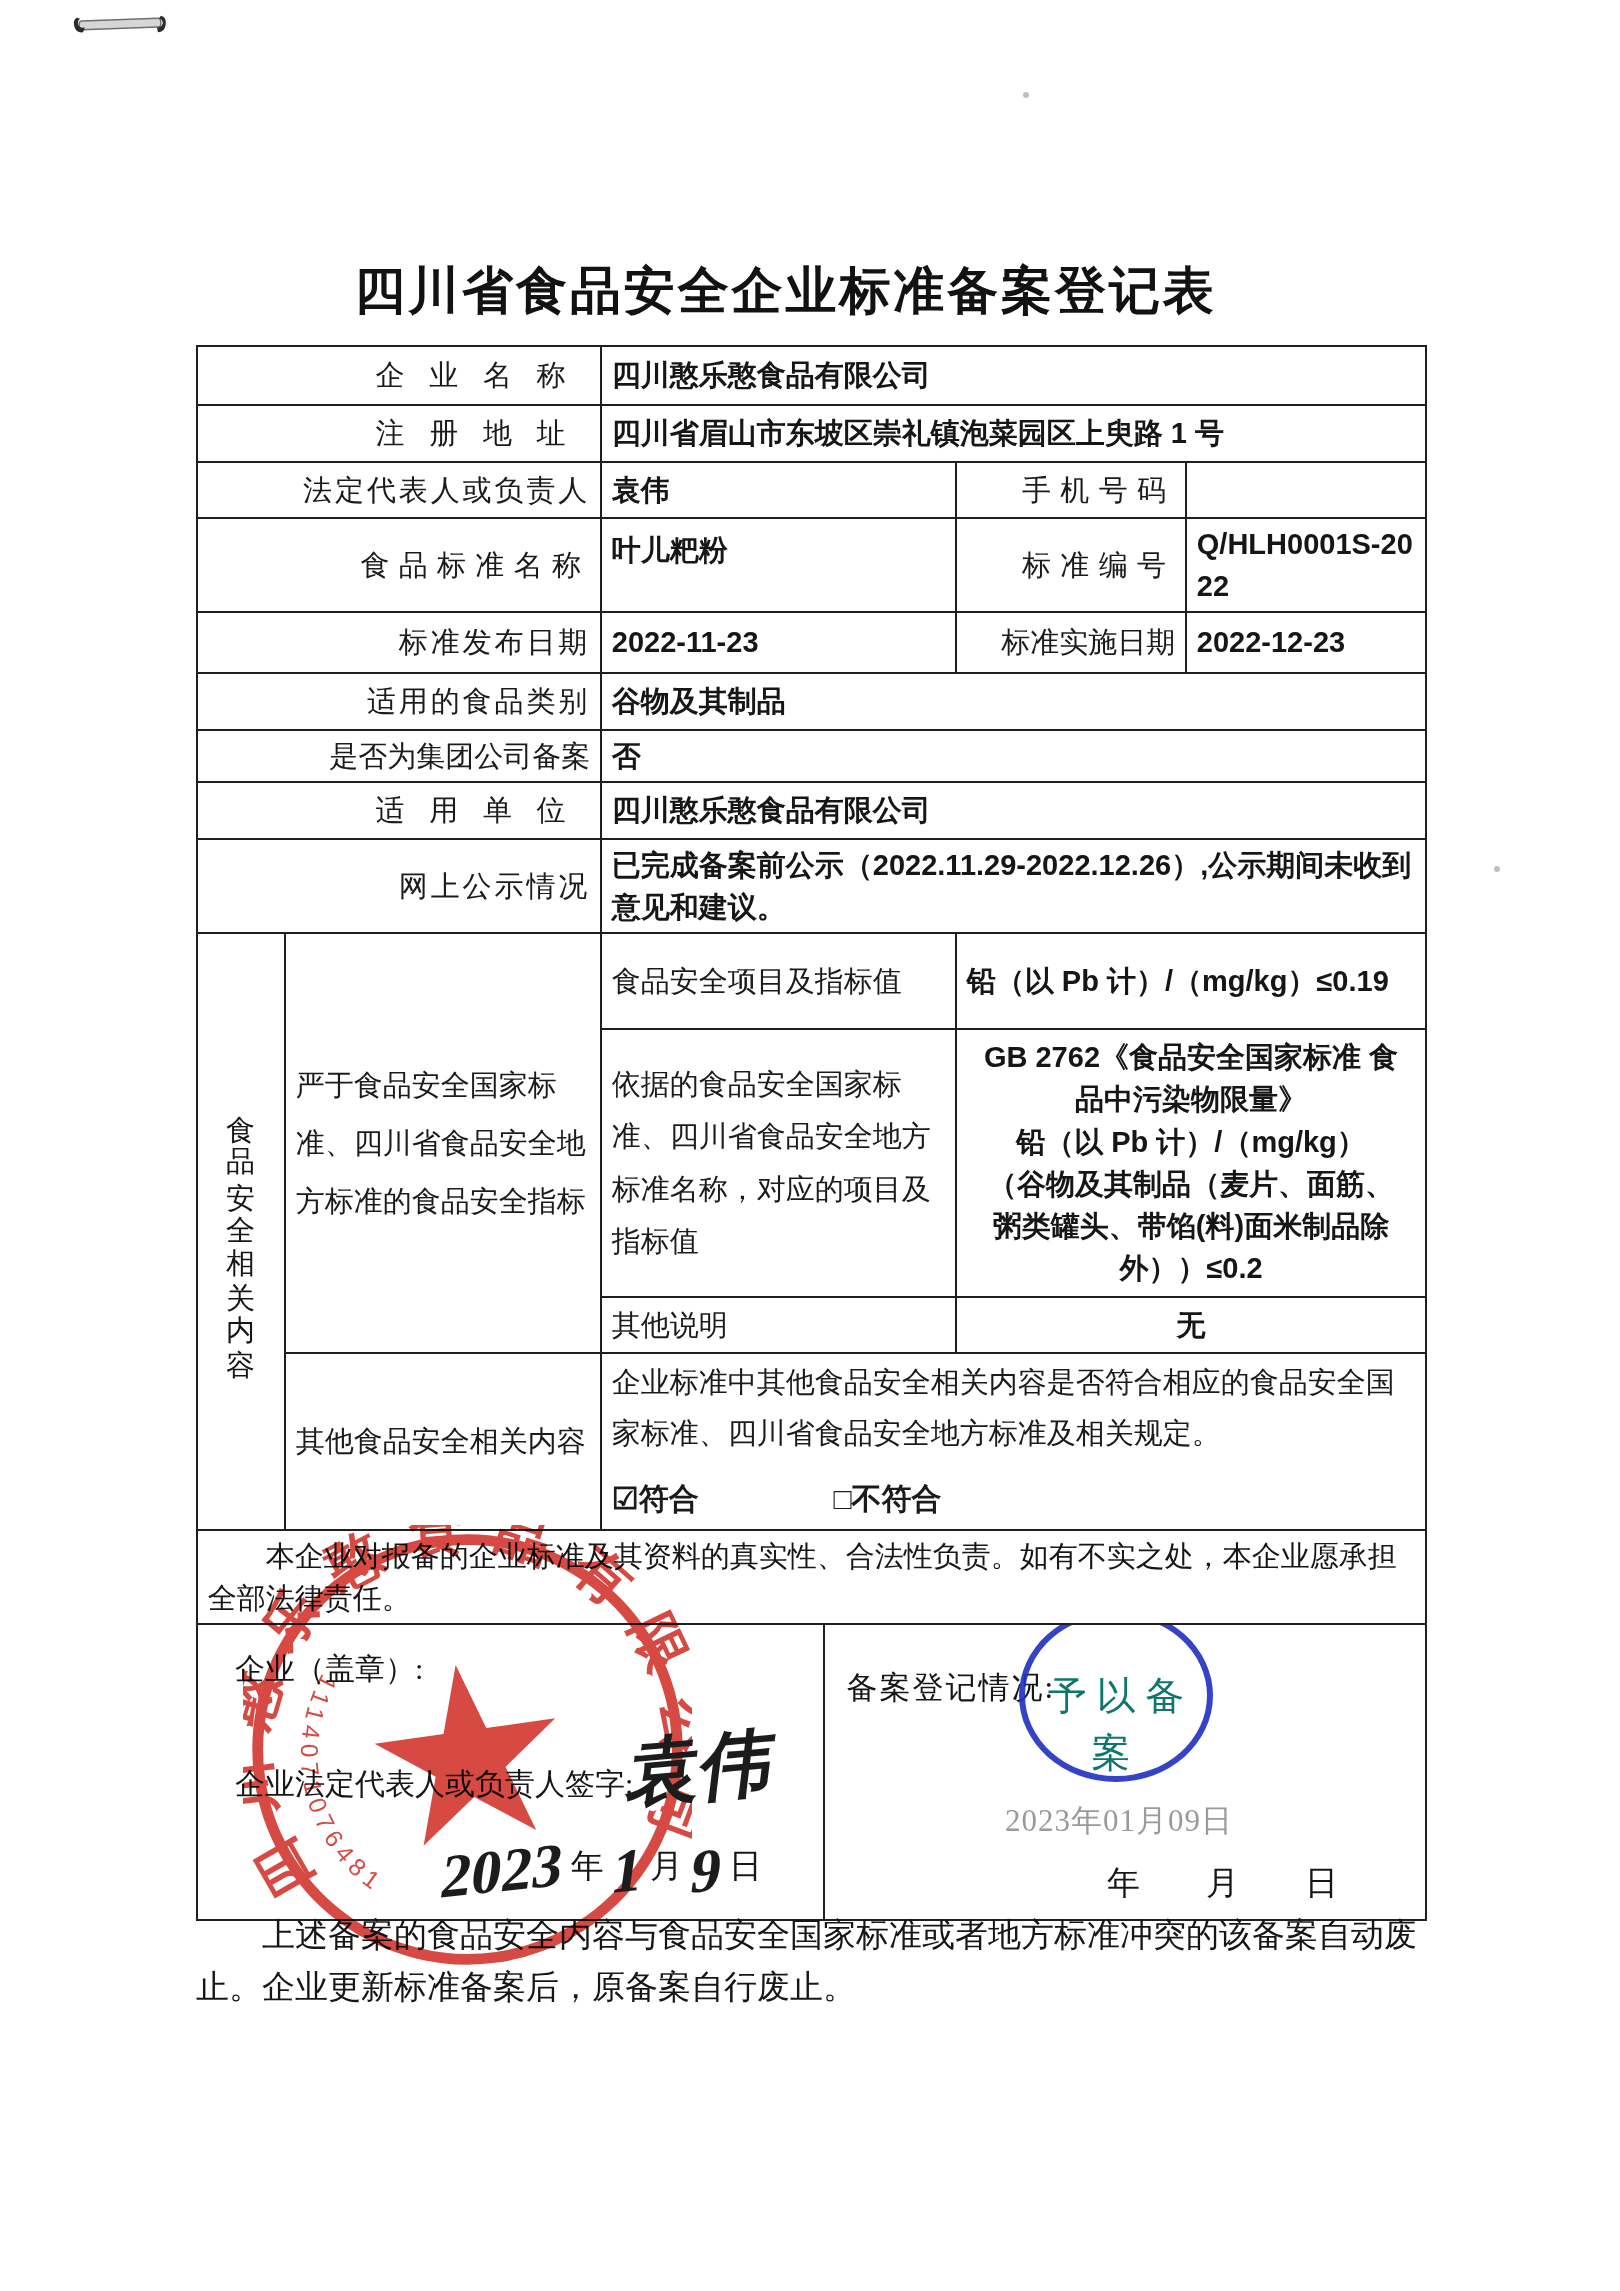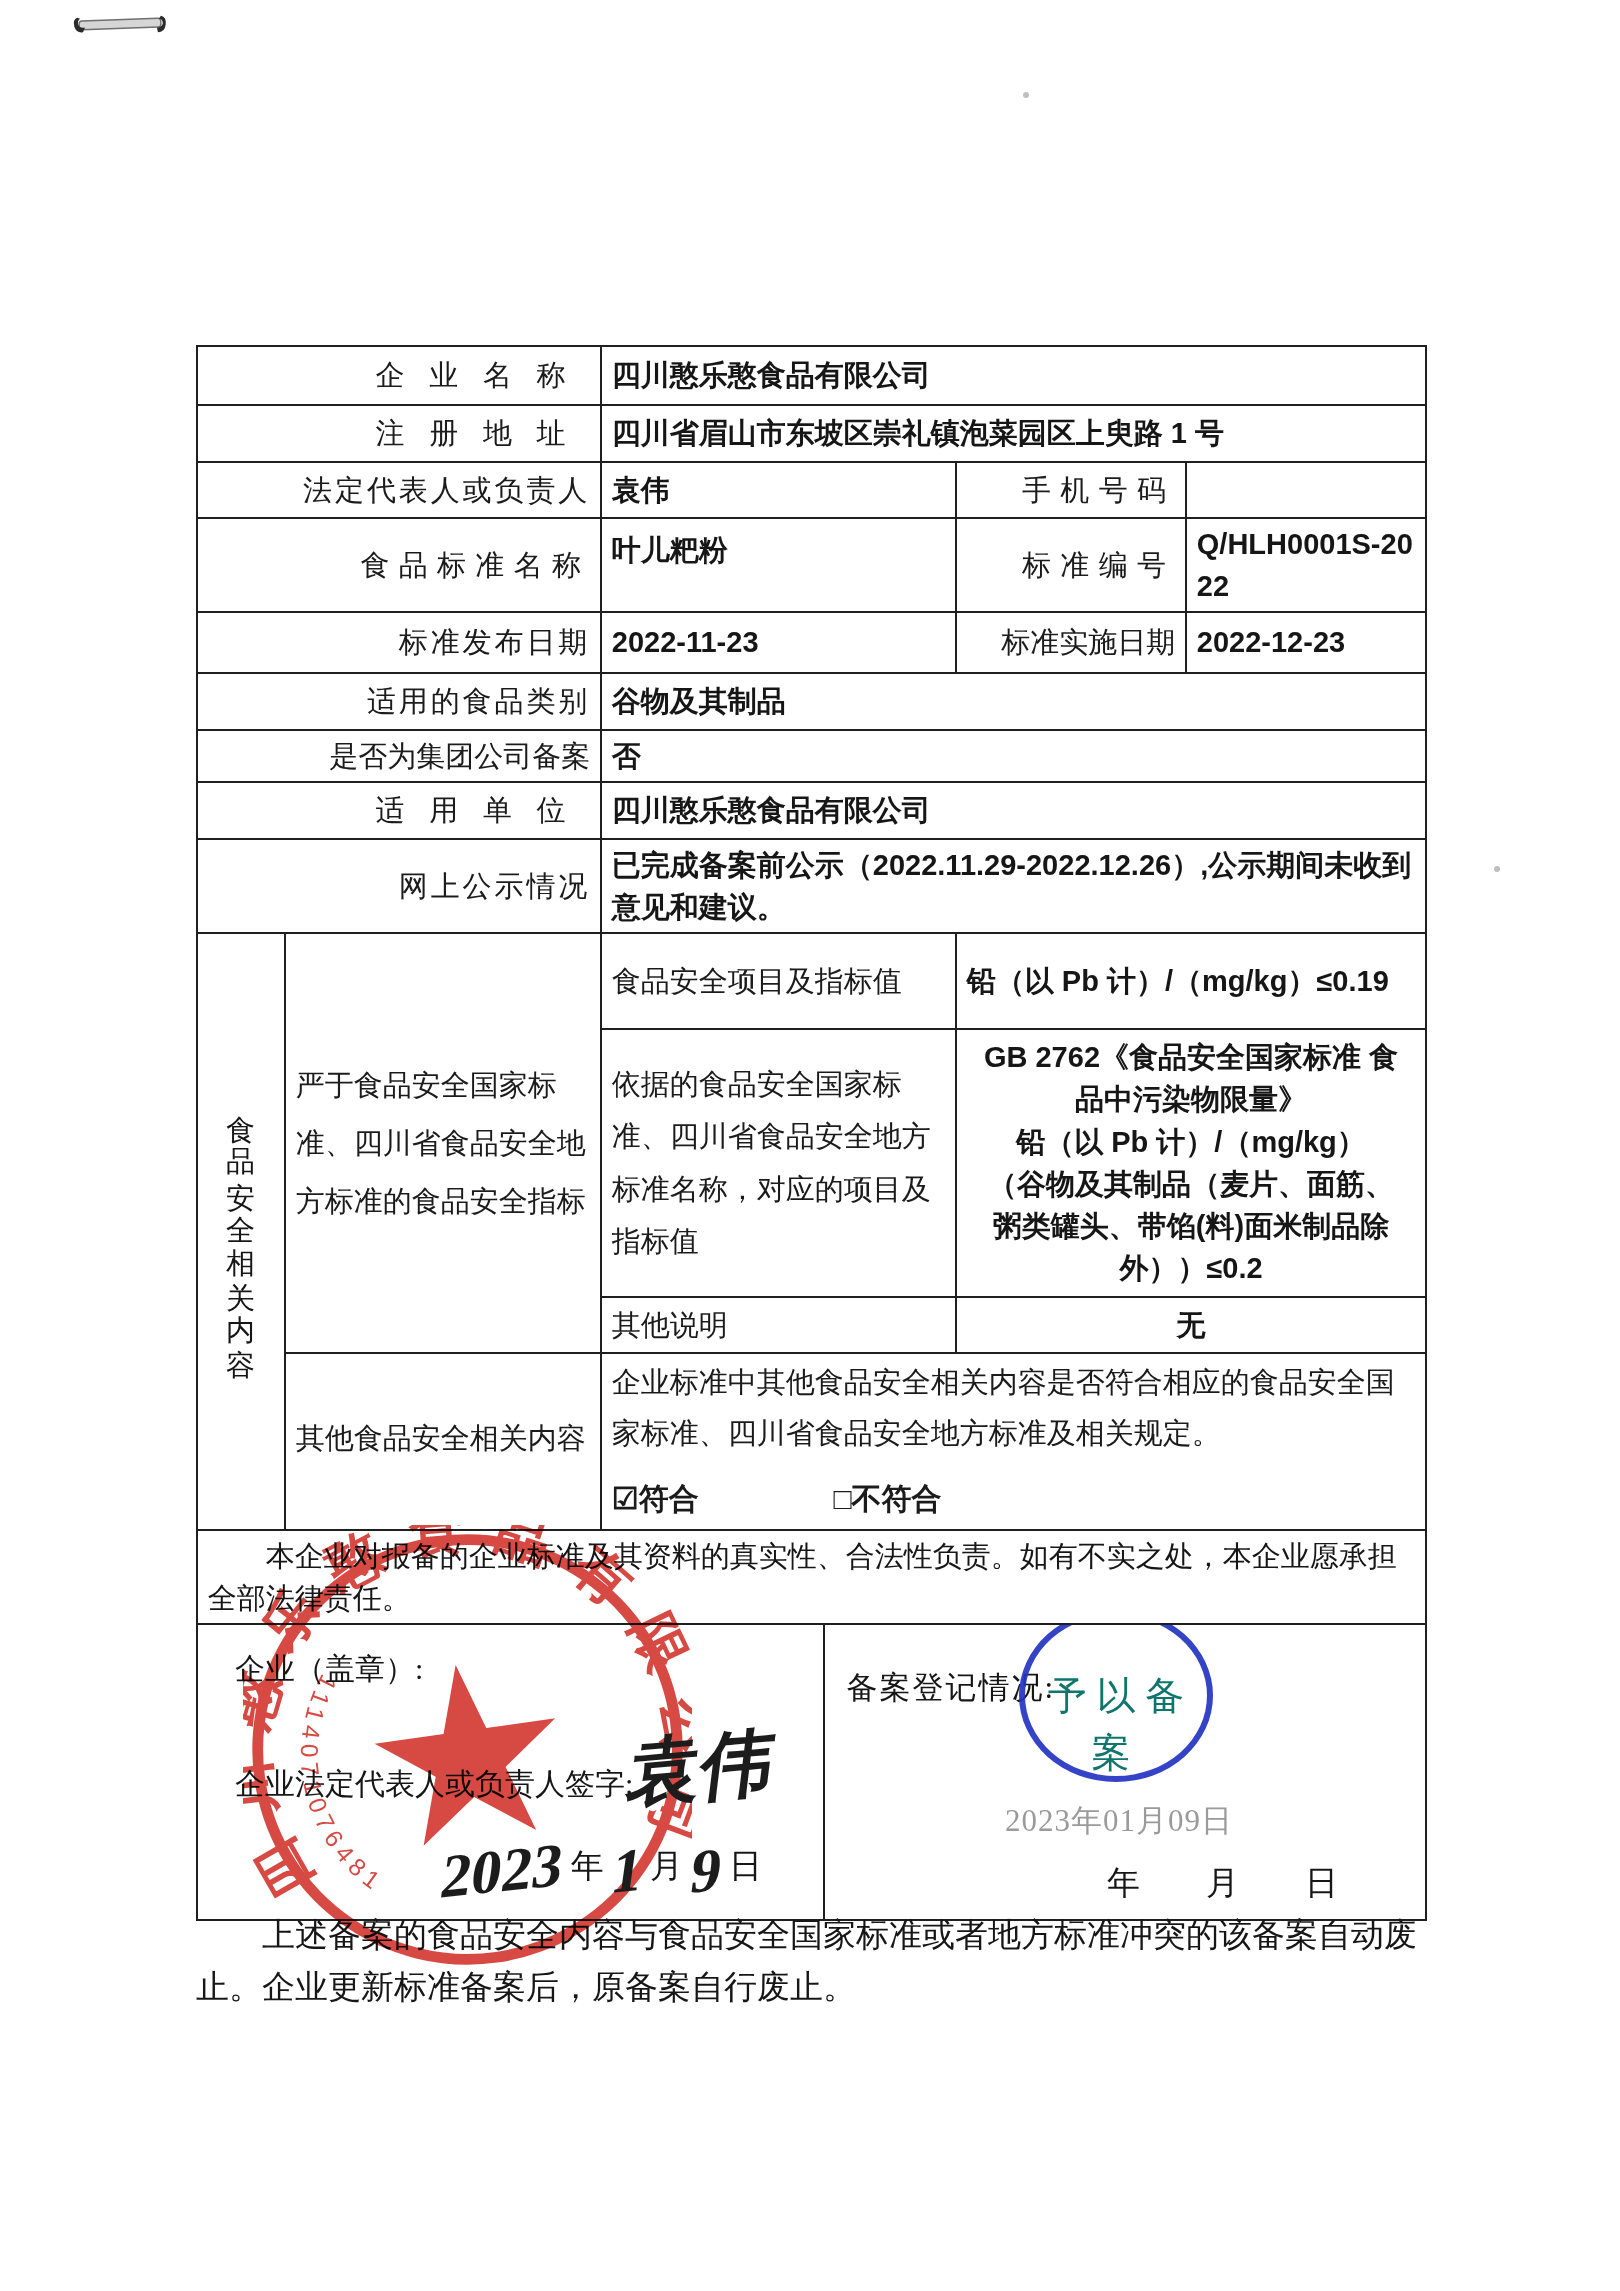--- a/index.html
+++ b/index.html
@@ -66,20 +66,21 @@
 <div class="page">
 
   <svg class="staple" viewBox="0 0 100 36">
     <rect x="8" y="12" width="84" height="9" rx="3" fill="#d6d6d6" stroke="#6f6f6f" stroke-width="1.5" transform="rotate(-2 50 16)"></rect>
     <path d="M6 10 q-5 2 -3 9 q2 7 9 6 l2 -5 q-6 1 -7 -3 q-1 -4 2 -6 Z" fill="#2b2b2b"></path>
     <path d="M92 8 q6 1 5 9 q-1 8 -8 8 l-1 -5 q5 0 6 -4 q0 -5 -4 -5 Z" fill="#2b2b2b"></path>
   </svg>
   <div class="speck" style="left:1023px;top:92px;"></div>
   <div class="speck" style="left:1494px;top:866px;"></div>
 
+  <div class="doc-title">四川省食品安全企业标准备案登记表</div>
 
   <table class="form">
     <colgroup>
       <col style="width:88px">
         <col style="width:316px">
         <col style="width:223px">
       <col style="width:132px">
         <col style="width:230px">
         <col style="width:240px">
     </colgroup>
@@ -141,21 +142,21 @@
 铅（以 Pb 计）/（mg/kg）
 （谷物及其制品（麦片、面筋、
 粥类罐头、带馅(料)面米制品除
 外））≤0.2</td>
       </tr>
       <tr style="height:56px">
         <td colspan="2" class="lbl-left">其他说明</td>
         <td colspan="2" class="val-center">无</td>
       </tr>
       <tr style="height:176px">
-        <td class="lbl-left" style="line-height:2.0;font-family:Liberation Mono, monospace;">其他食品安全相关内容</td>
+        <td class="lbl-left" style="line-height:2.0;">其他食品安全相关内容</td>
         <td colspan="4" class="lbl-left" style="line-height:1.75;">
           <span>企业标准中其他食品安全相关内容是否符合相应的食品安全国家标准、四川省食品安全地方标准及相关规定。</span>
           <div class="checkline">
             <span>☑符合</span>
             <span class="gap"></span>
             <span>□不符合</span>
           </div>
         </td>
       </tr>
       <tr style="height:91px">

